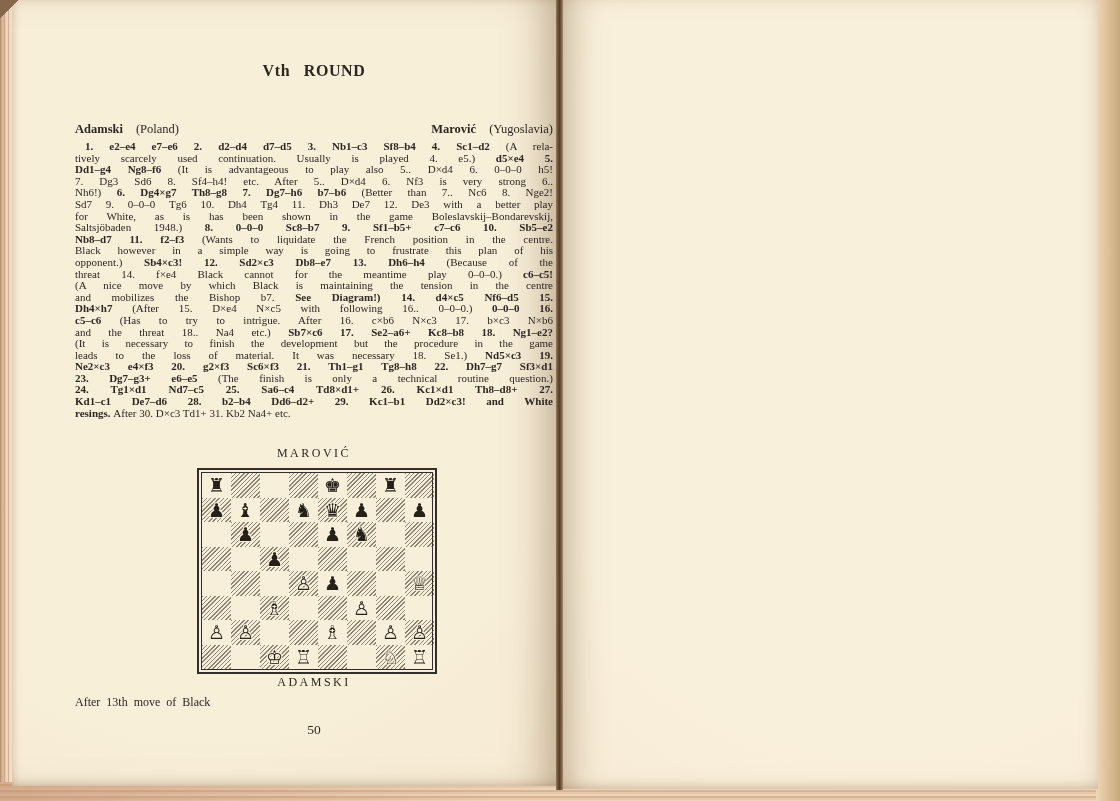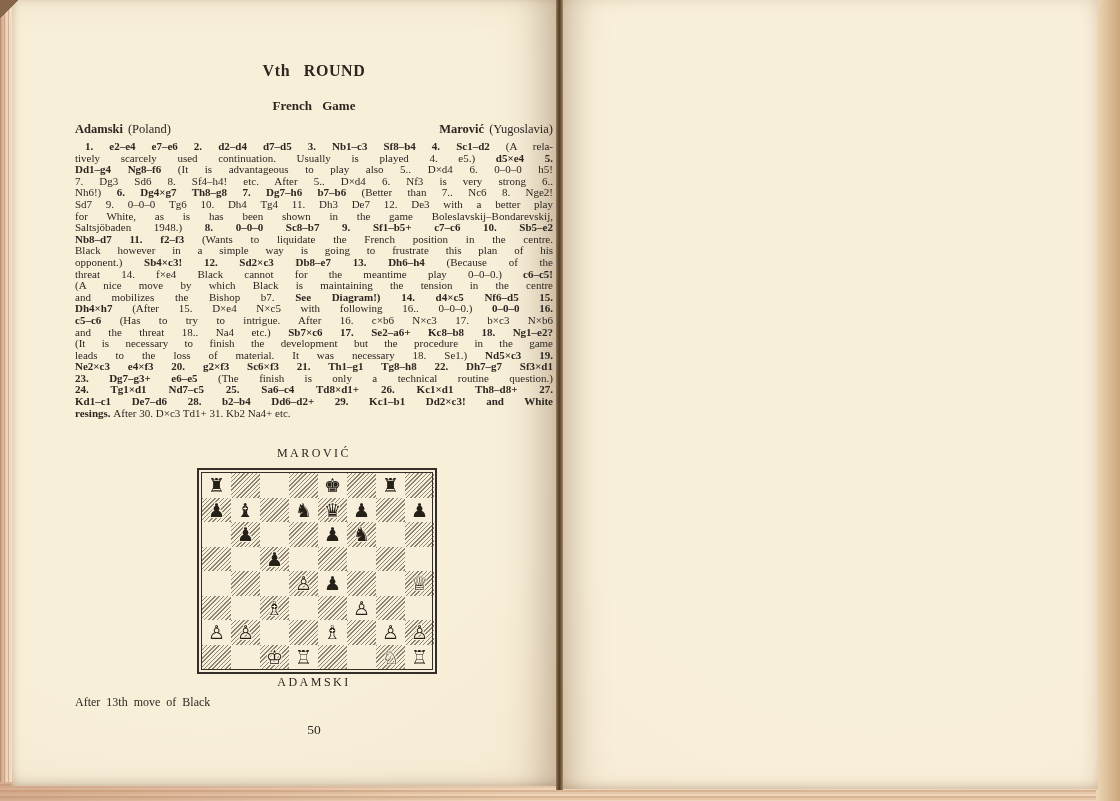--- a/index.html
+++ b/index.html
@@ -34,21 +34,21 @@
     background:linear-gradient(to right,#967a59,#4e3b27 45%,#6d563c 70%,#a8896a);}
   
   .lp-content{position:absolute;left:63px;top:0;width:478px;height:786px;}
   .lp-round{position:absolute;top:62px;width:100%;text-align:center;
     font-size:16px;font-weight:bold;letter-spacing:.6px;word-spacing:9px;}
   .lp-game{position:absolute;top:98px;width:100%;text-align:center;
     font-size:13px;font-weight:bold;word-spacing:7px;}
   .lp-players{position:absolute;top:122px;width:100%;display:flex;
     justify-content:space-between;font-size:12.5px;}
   .pl-name{font-weight:bold;}
-  .pl-country{margin-left:5px;}
+  .pl-country{margin-left:13px;}
   .game-text{position:absolute;top:141px;width:100%;font-size:11px;line-height:11.6px;}
   .game-line{text-align:justify;text-align-last:justify;}
   .game-line.indent{text-indent:10px;}
   .game-line.no-just{text-align-last:left;}
   .bold{font-weight:bold;}
   
   .dg-top{position:absolute;top:446px;width:100%;text-align:center;
     font-size:12px;letter-spacing:2.5px;}
   .board-frame{position:absolute;top:468px;left:122px;width:232px;
     border:2px solid #332e27;padding:2px;background:#f7efda;}
@@ -69,21 +69,20 @@
 <body>
 
 <div class="photo">
   <div class="edge-left"></div>
   <div class="edge-bottom"></div>
   <div class="edge-right"></div>
 
   <div class="page page-left">
     <div class="lp-content">
       <div class="lp-round">Vth ROUND</div>
-      <div class="lp-game">French Game</div>
       <div class="lp-players">
         <span><span class="pl-name">Adamski</span><span class="pl-country">(Poland)</span></span>
         <span><span class="pl-name">Marović</span><span class="pl-country">(Yugoslavia)</span></span>
       </div>
       <div class="game-text">
           <div class="game-line indent"><span class="bold">1. e2–e4 e7–e6 2. d2–d4 d7–d5 3. Nb1–c3 Sf8–b4 4. Sc1–d2 </span><span>(A rela-</span></div>
           <div class="game-line"><span>tively scarcely used continuation. Usually is played 4. e5.) </span><span class="bold">d5×e4 5.</span></div>
           <div class="game-line"><span class="bold">Dd1–g4 Ng8–f6 </span><span>(It is advantageous to play also 5.. D×d4 6. 0–0–0 h5!</span></div>
           <div class="game-line"><span>7. Dg3 Sd6 8. Sf4–h4! etc. After 5.. D×d4 6. Nf3 is very strong 6..</span></div>
           <div class="game-line"><span>Nh6!) </span><span class="bold">6. Dg4×g7 Th8–g8 7. Dg7–h6 b7–b6 </span><span>(Better than 7.. Nc6 8. Nge2!</span></div>

